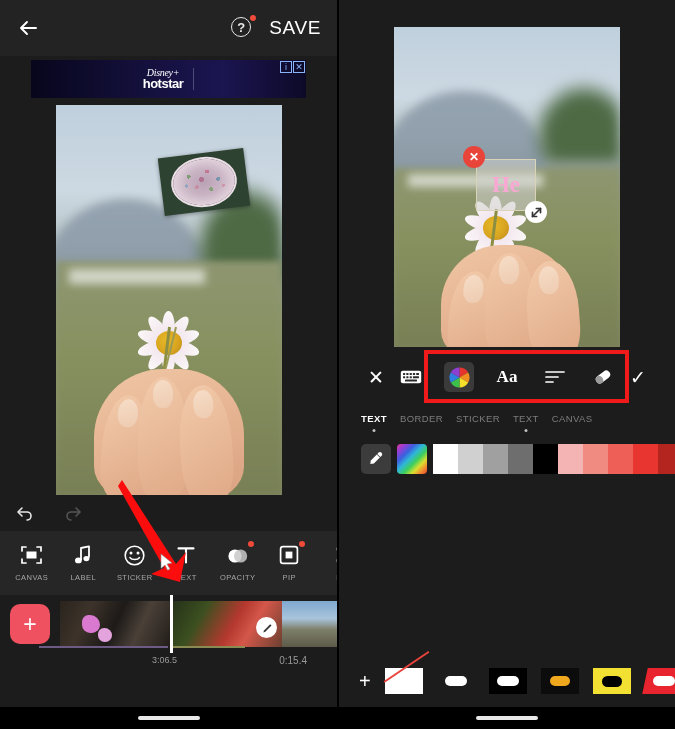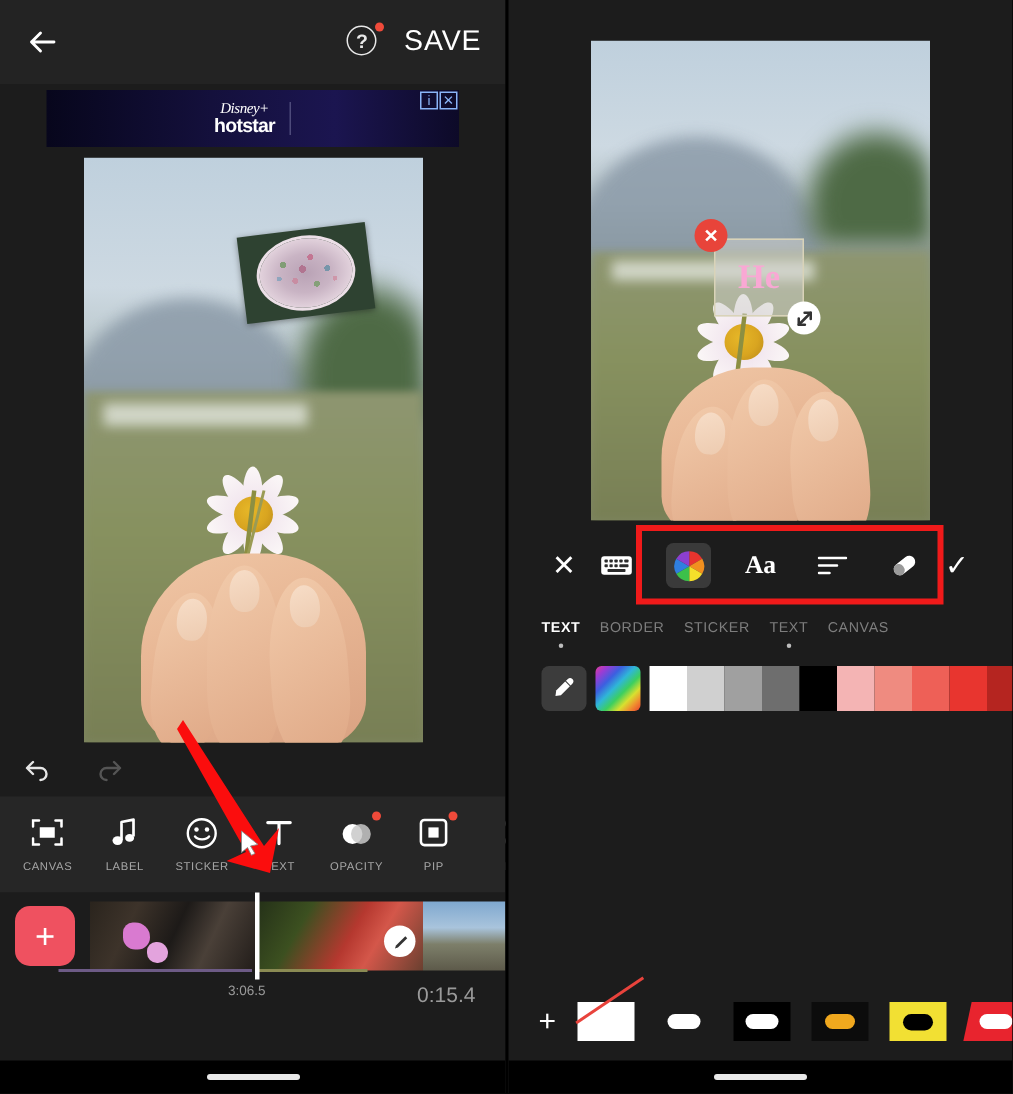--- a/index.html
+++ b/index.html
@@ -137,21 +137,21 @@
   .playhead { position:absolute; left:170px; top:0; width:2.5px; height:58px; background:#fff; z-index:5; }
   .clip-handle { position:absolute; left:256px; top:22px; width:21px; height:21px; border-radius:50%;
     background:#fff; display:flex; align-items:center; justify-content:center; z-index:6; }
 
   .track-bars { position:absolute; left:0; bottom:4px; width:100%; height:3px; }
   .bar-a { position:absolute; left:39px; width:129px; height:2px; background:#6d5b86; }
   .bar-b { position:absolute; left:170px; width:75px; height:2px; background:#8a8a53; }
 
   .time-row { position:relative; height:20px; background:#1c1c1c; }
   .t-left { position:absolute; left:152px; top:2px; font-size:9px; color:#9a9a9a; }
-  .t-right { position:absolute; right:20px; top:2px; font-size:14px; color:#9a9a9a; }
+  .t-right { position:absolute; right:30px; top:2px; font-size:10px; color:#9a9a9a; }
   .home-bar { position:absolute; bottom:0; left:0; width:100%; height:22px; background:#000;
     display:flex; align-items:center; justify-content:center; }
   .home-pill { width:62px; height:3.5px; border-radius:2px; background:#e9e9e9; }
 
   
   .rp-preview { position:relative; margin:27px auto 0; width:226px; height:320px; overflow:hidden;
     background:#111; }
   .txt-box { position:absolute; left:82px; top:132px; width:60px; height:52px;
     border:1.4px solid #d9d3b8; background:rgba(210,210,205,.55);
     display:flex; align-items:center; justify-content:center; }

